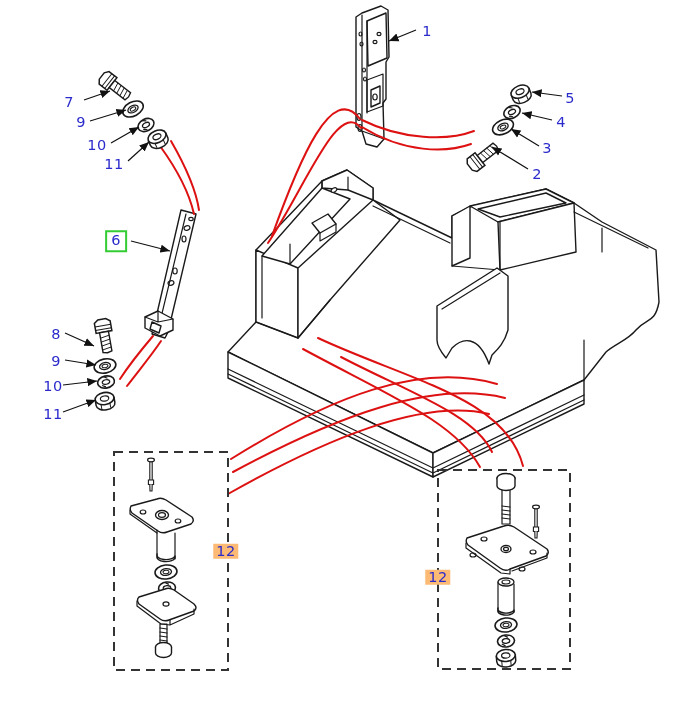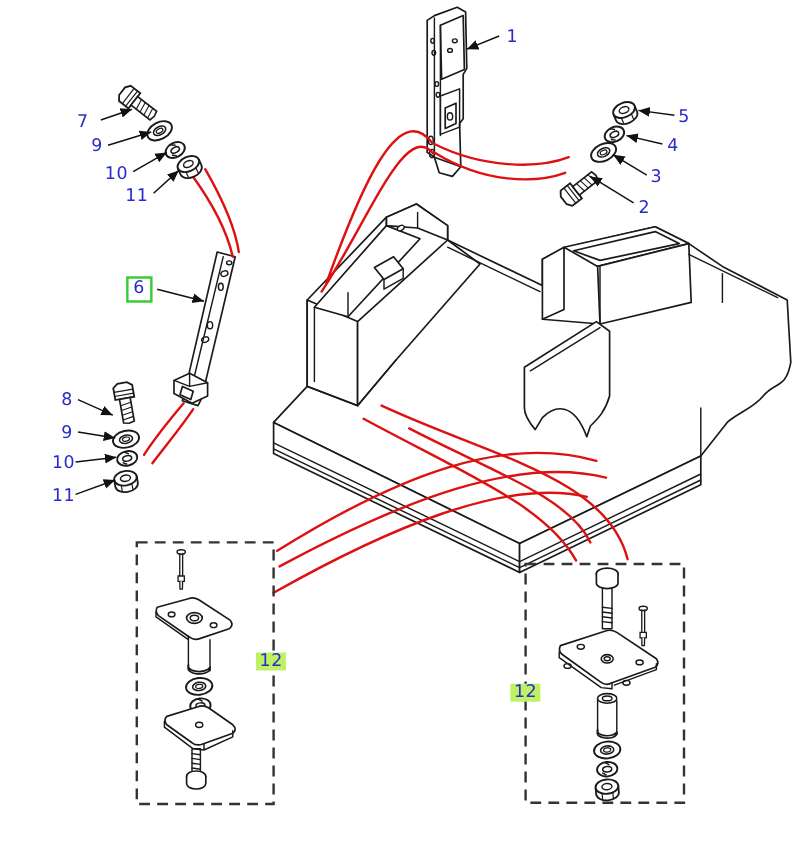--- a/index.html
+++ b/index.html
@@ -20,21 +20,21 @@
     letter-spacing:0.5px;
     white-space:nowrap;
     user-select:none;
   }
   .callout.boxed{
     border:2px solid #33cc33;
     background:#ffffff;
     padding:1px 4px 2px 4px;
   }
   .callout.on-edge{
-    background:#bef264;
+    background:#fdba74;
     padding:0 3px;
   }
   .art{stroke:#1a1a1a;stroke-width:1.4;fill:#ffffff;stroke-linejoin:round;stroke-linecap:round;}
   .ln{stroke:#1a1a1a;stroke-width:1.2;fill:none;stroke-linejoin:round;stroke-linecap:round;}
   .red{stroke:#dd1111;stroke-width:2;fill:none;stroke-linecap:round;}
   .leader{stroke:#111111;stroke-width:1.2;fill:none;}
   .dashbox{stroke:#333333;stroke-width:2;fill:none;stroke-dasharray:9 6;}
 </style>
 </head>
 <body>

